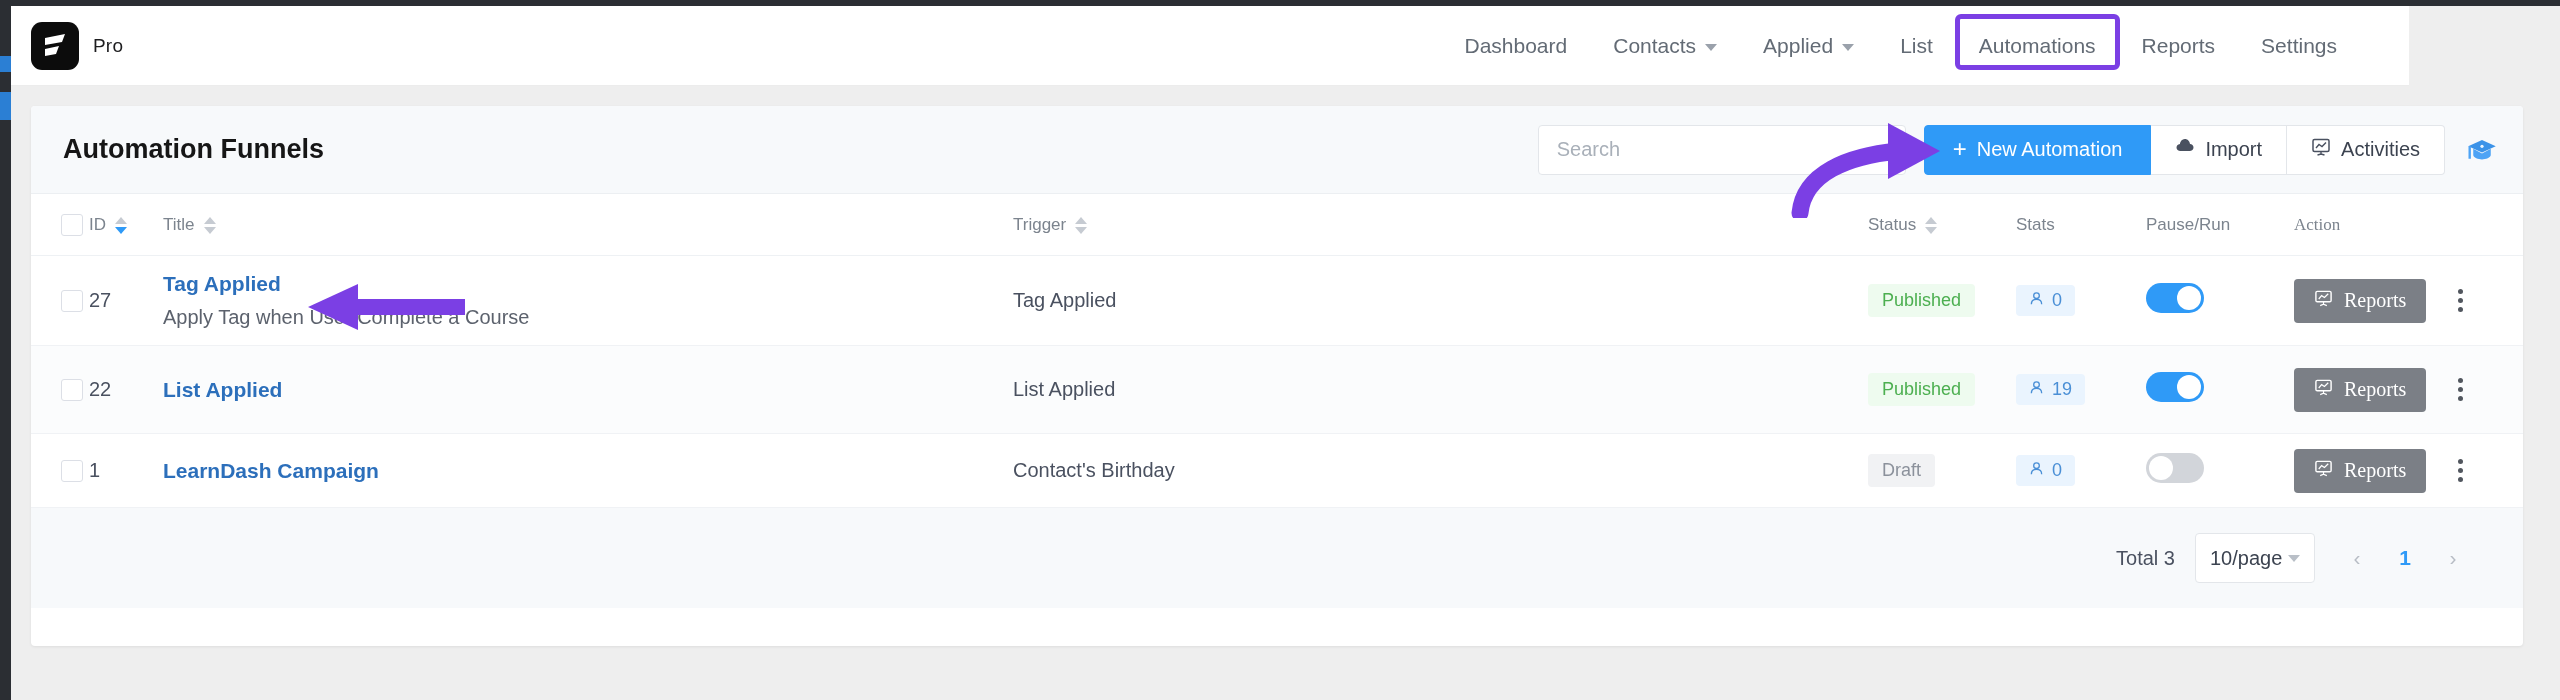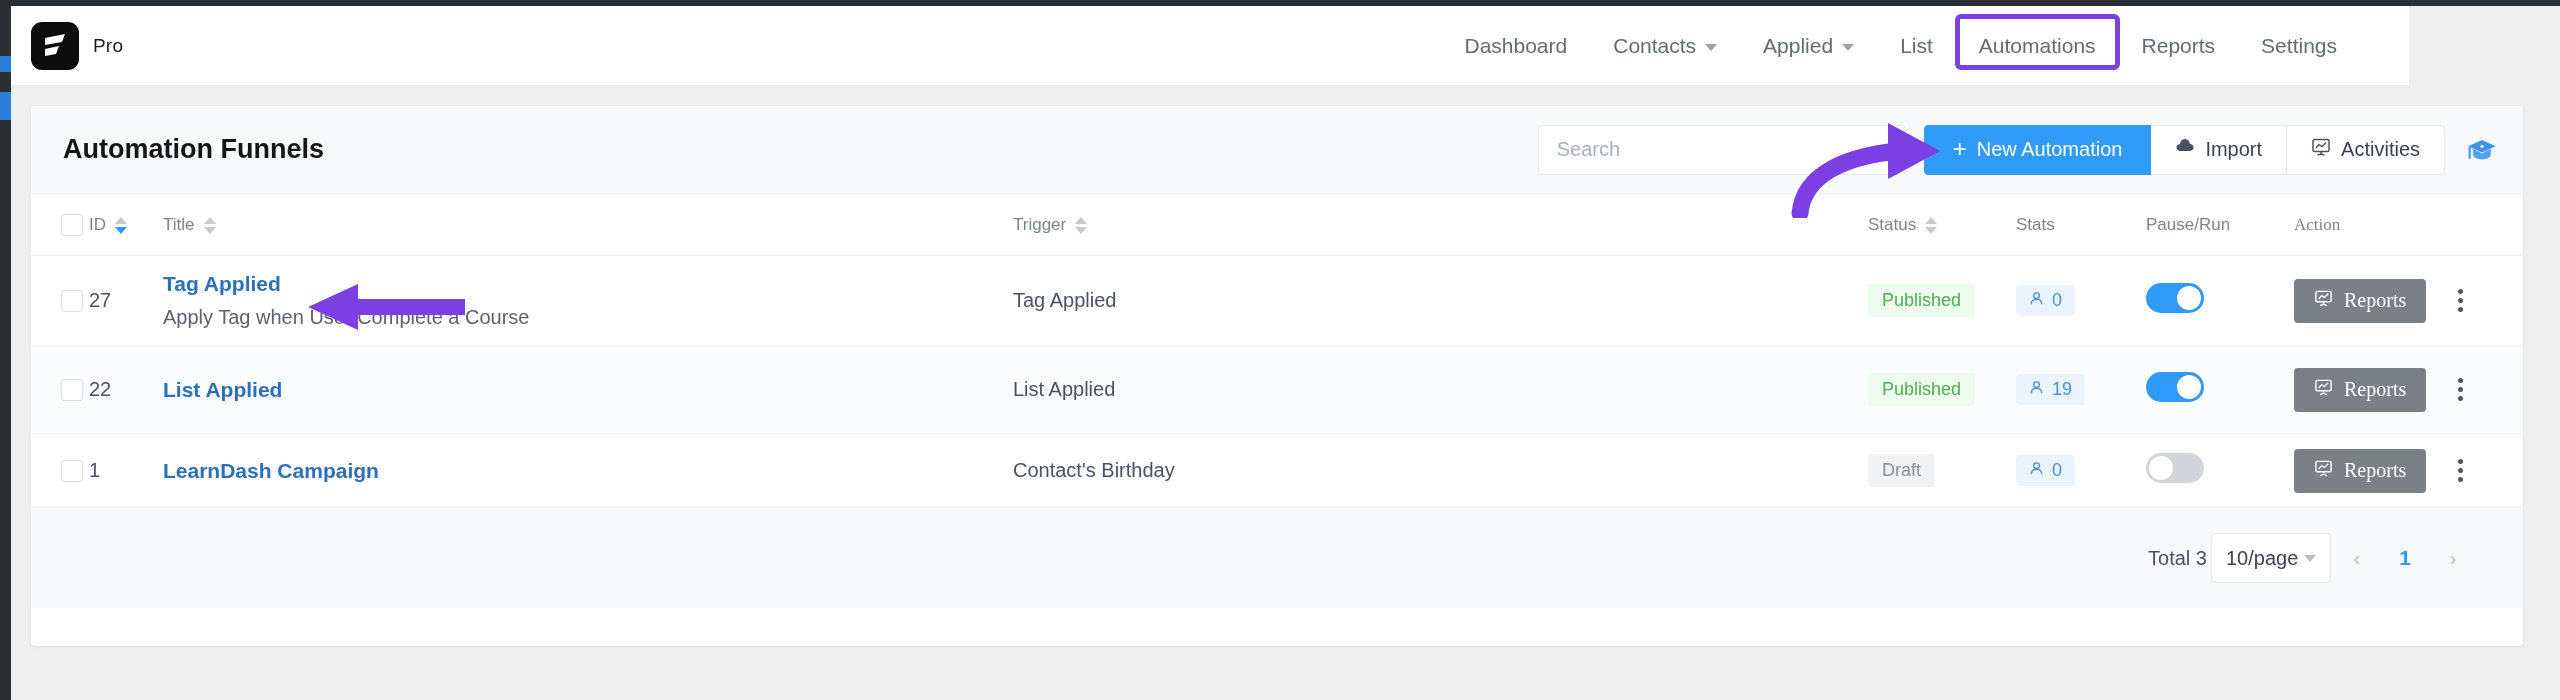--- a/index.html
+++ b/index.html
@@ -206,21 +206,21 @@
   .kebab {
     margin-left: 22px; display: inline-flex; flex-direction: column;
     gap: 4px; padding: 6px 10px;
   }
   .kebab span { width: 5px; height: 5px; border-radius: 50%; background: #51565e; display:block;}
 
   
   .card-foot {
     height: 100px; background: #f7f9fb;
     display: flex; align-items: center; justify-content: flex-end;
-    padding-right: 48px; gap: 4px;
+    padding-right: 48px; gap: 20px;
   }
   .total { font-size: 20px; color: #4a5160; }
   .pagesel {
     width: 120px; height: 50px; border: 1px solid #e3e6ea; border-radius: 4px;
     background: #fff; display: flex; align-items: center; justify-content: space-between;
     padding: 0 14px; font-size: 20px; color: #3c4350;
   }
   .pagesel .chev {
     width:0;height:0;border-left:6px solid transparent;border-right:6px solid transparent;
     border-top:7px solid #b9bfc7;

